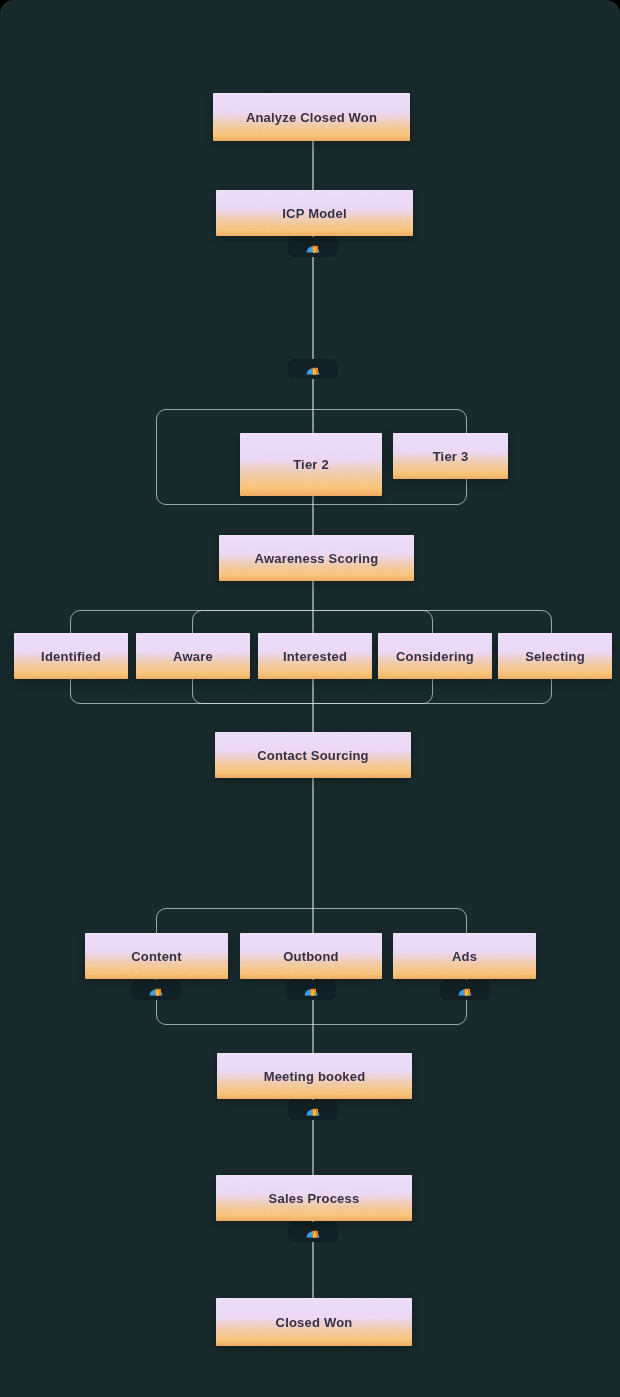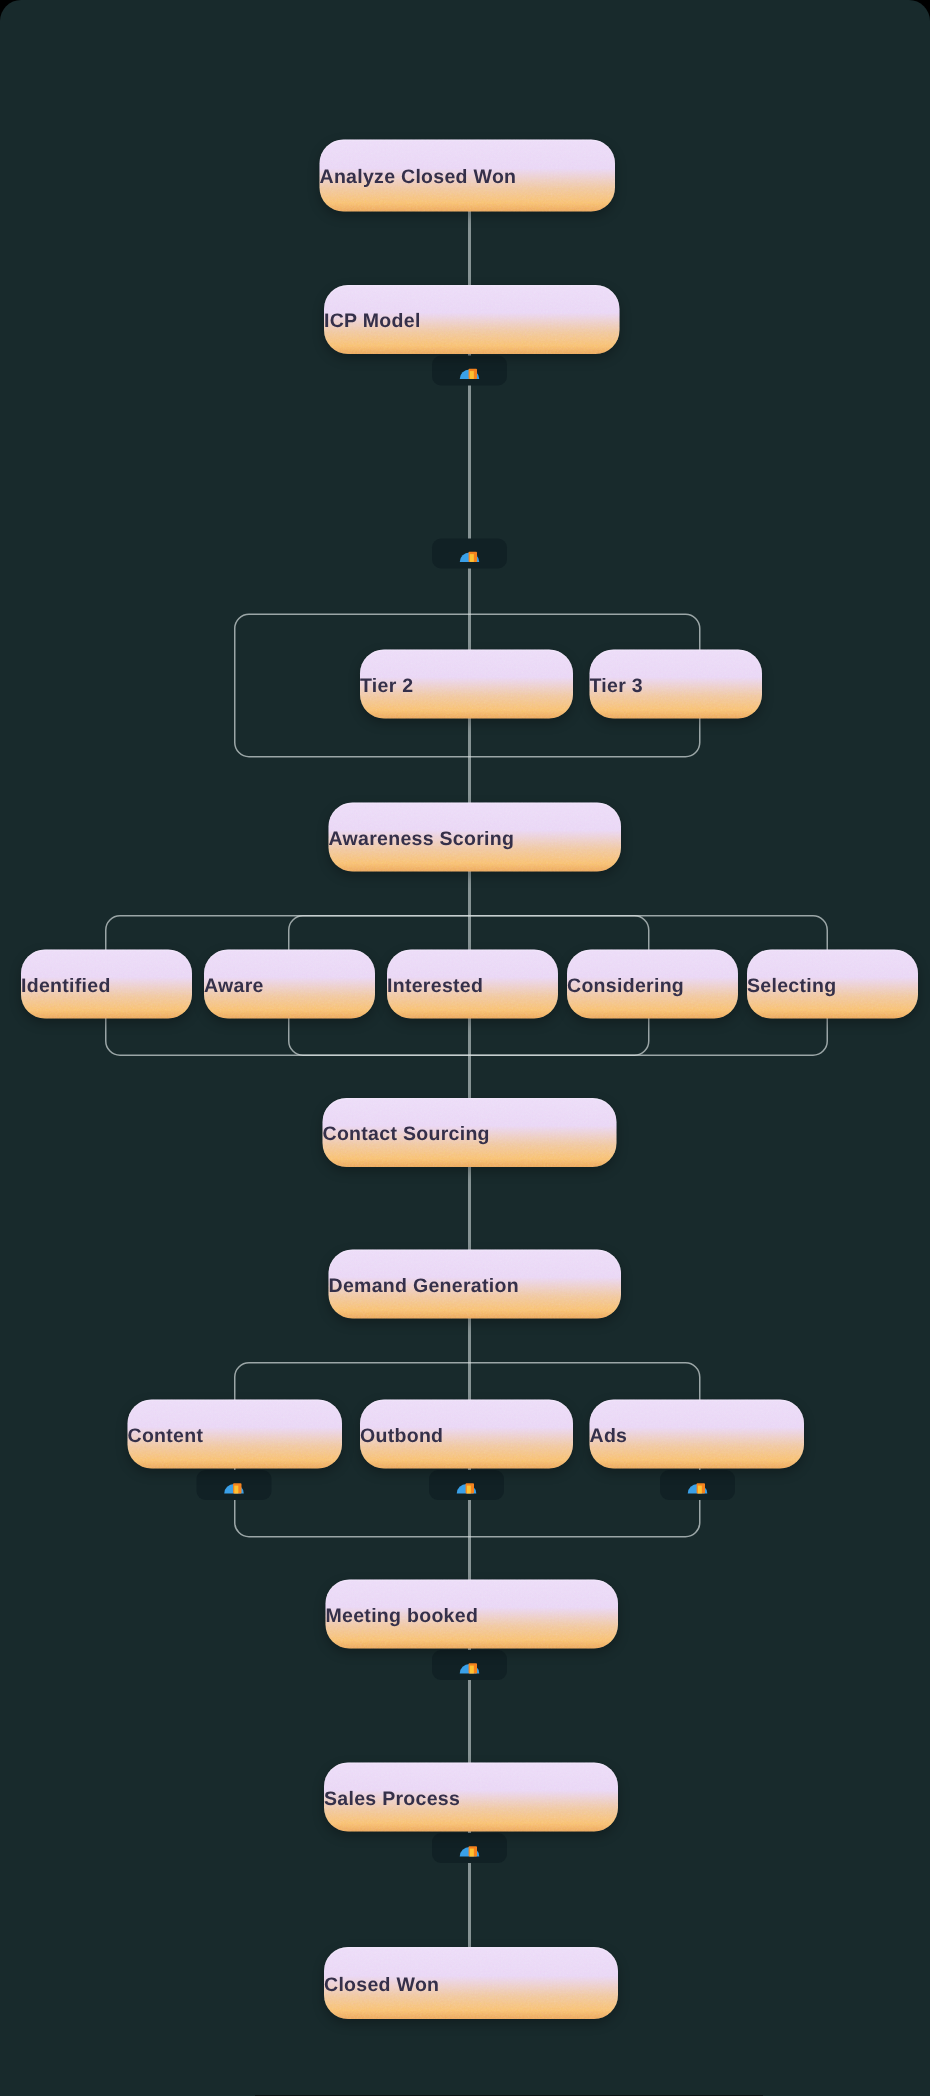--- a/index.html
+++ b/index.html
@@ -13,22 +13,22 @@
     position:absolute;width:2px;background:rgba(178,188,188,0.72);
     z-index:1;
   }
   
   .frame{
     position:absolute;border:1px solid rgba(218,226,226,0.68);
     border-radius:10px;z-index:2;background:transparent;
   }
   
   .node{
-    position:absolute;z-index:4;border-radius:16px;overflow:hidden;
-    display:flex;align-items:center;justify-content:flex-start;
+    position:absolute;z-index:4;border-radius:1px;overflow:hidden;
+    display:flex;align-items:center;justify-content:center;
     background:linear-gradient(180deg,#ecdcf8 0%,#e9d6f5 40%,#f0c79f 68%,#f8c072 88%,#eca75c 100%);
     box-shadow:inset 0 1px 0 rgba(255,255,255,0.18), 0 3px 8px rgba(0,0,0,0.28);
   }
   .node-label{
     position:relative;z-index:2;color:#35304a;font-size:13px;font-weight:600;
     letter-spacing:.2px;white-space:nowrap;
   }
   .grain{
     position:absolute;inset:0;width:100%;height:100%;z-index:1;
     mix-blend-mode:soft-light;opacity:.55;pointer-events:none;
@@ -125,46 +125,40 @@
         <rect width="100%" height="100%" filter="url(#grain)"></rect>
       </svg>
     <span class="node-label">Awareness Scoring</span>
   </div>
   <div class="node" style="left:215px;top:732px;width:196px;height:46px">
     <svg class="grain">
         <rect width="100%" height="100%" filter="url(#grain)"></rect>
       </svg>
     <span class="node-label">Contact Sourcing</span>
   </div>
-  <div class="node" style="left:219px;top:833px;width:195px;height:46px">
-    <svg class="grain">
-        <rect width="100%" height="100%" filter="url(#grain)"></rect>
-      </svg>
-    <span class="node-label">Demand Generation</span>
-  </div>
   <div class="node" style="left:217px;top:1053px;width:195px;height:46px">
     <svg class="grain">
         <rect width="100%" height="100%" filter="url(#grain)"></rect>
       </svg>
     <span class="node-label">Meeting booked</span>
   </div>
   <div class="node" style="left:216px;top:1175px;width:196px;height:46px">
     <svg class="grain">
         <rect width="100%" height="100%" filter="url(#grain)"></rect>
       </svg>
     <span class="node-label">Sales Process</span>
   </div>
   <div class="node" style="left:216px;top:1298px;width:196px;height:48px">
     <svg class="grain">
         <rect width="100%" height="100%" filter="url(#grain)"></rect>
       </svg>
     <span class="node-label">Closed Won</span>
   </div>
 
-  <div class="node" style="left:240px;top:433px;width:142px;height:46px">
+  <div class="node" style="left:240px;top:433px;width:142px;height:63px">
     <svg class="grain">
         <rect width="100%" height="100%" filter="url(#grain)"></rect>
       </svg>
     <span class="node-label">Tier 2</span>
   </div>
   <div class="node" style="left:393px;top:433px;width:115px;height:46px">
     <svg class="grain">
         <rect width="100%" height="100%" filter="url(#grain)"></rect>
       </svg>
     <span class="node-label">Tier 3</span>

